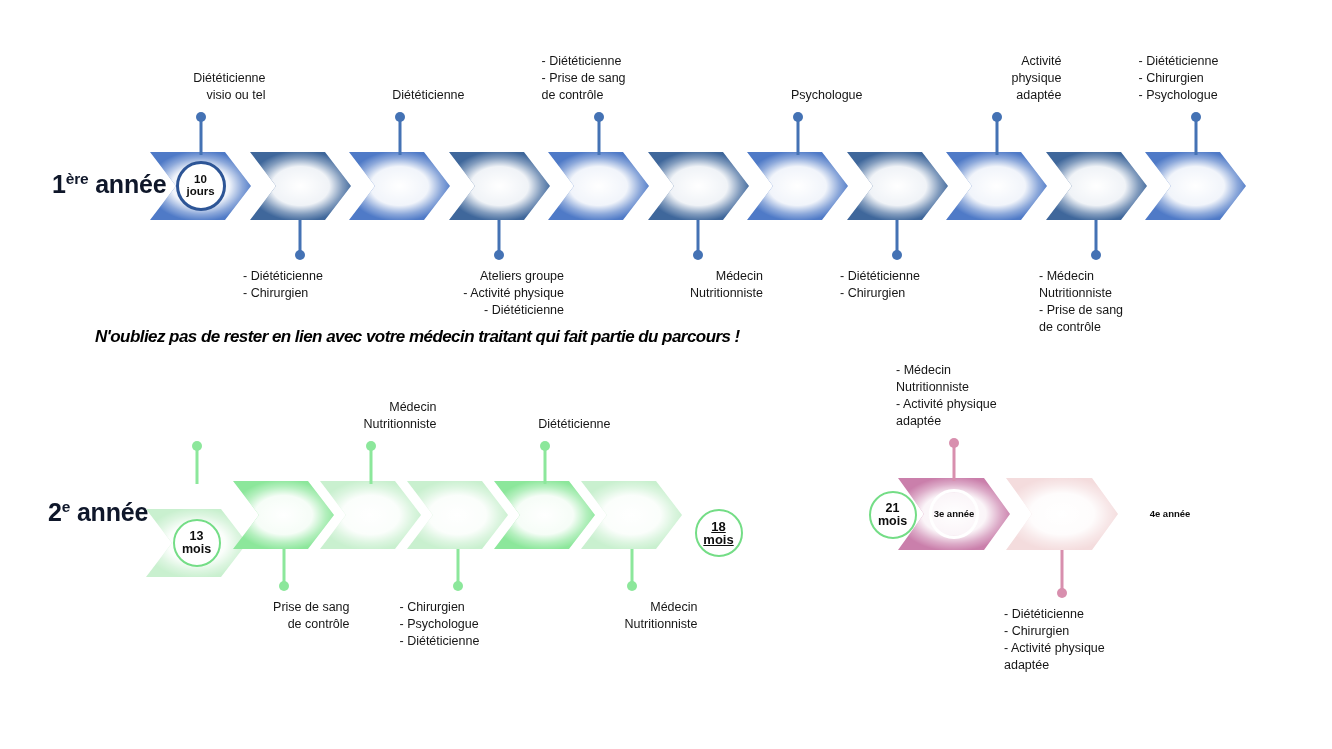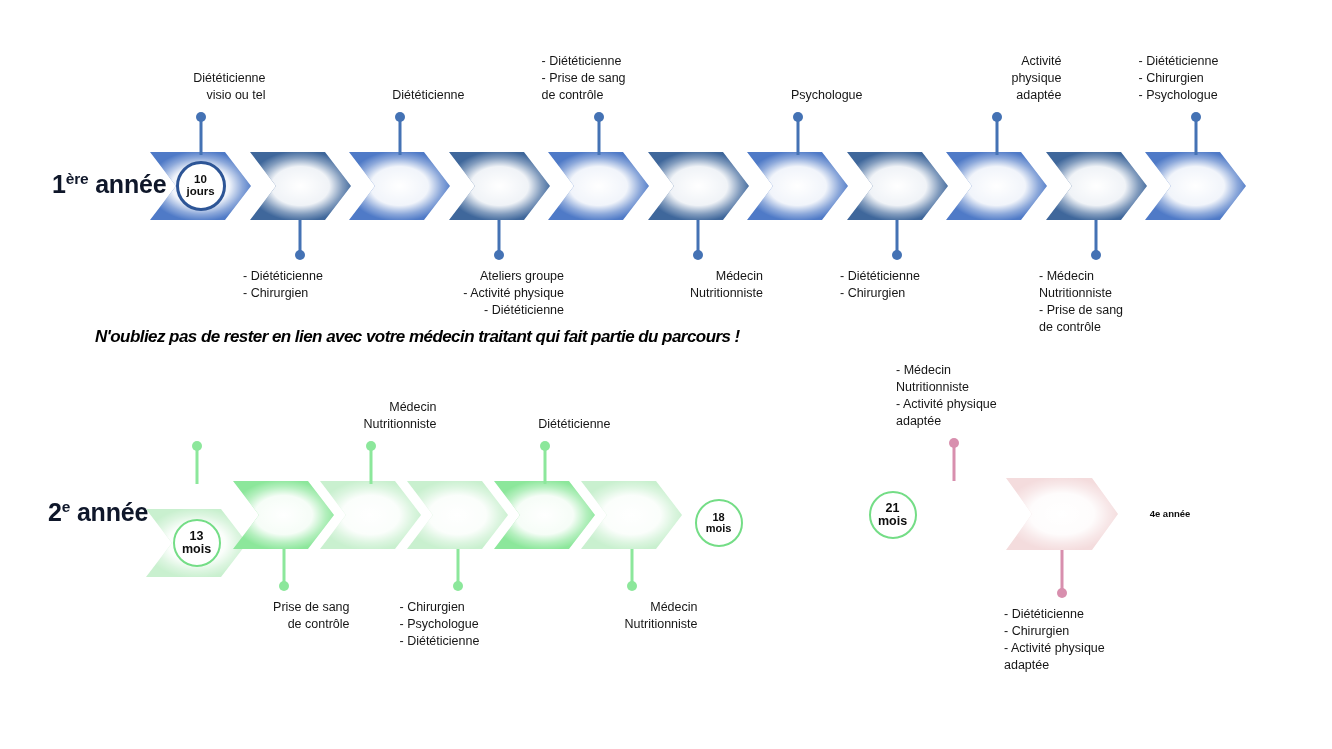--- a/index.html
+++ b/index.html
@@ -351,21 +351,21 @@
         <stop offset="0%" stop-color="#ffffff" stop-opacity="1"></stop>
         <stop offset="55%" stop-color="#ffffff" stop-opacity="0.92"></stop>
         <stop offset="80%" stop-color="#ffffff" stop-opacity="0.35"></stop>
         <stop offset="100%" stop-color="#ffffff" stop-opacity="0"></stop>
       </radialGradient>
     </defs>
     <polygon points="0,0 75,0 101,34 75,68 0,68 26,34" fill="#c9f0cf"></polygon>
     <polygon points="0,0 75,0 101,34 75,68 0,68 26,34" fill="url(#g14)"></polygon>
   </svg>
         </div>
-        <div class="circle" style="left: 287.5px; top: 18px; width: 48px; height: 48px; border: 2.5px solid rgb(116, 221, 134); font-size: 11px;">
+        <div class="circle" style="left: 287.5px; top: 28px; width: 48px; height: 48px; border: 2.5px solid rgb(116, 221, 134); font-size: 13px; text-decoration: underline;">
           <span class="c-txt">18<br>mois</span>
         </div>
       </div>
       <div class="node" style="left: 348px; width: 101px; height: 68px;">
         <div class="chev">
           <svg viewBox="0 0 101 68" preserveAspectRatio="none">
     <defs>
       <radialGradient id="g15" cx="50%" cy="50%" r="52%">
         <stop offset="0%" stop-color="#ffffff" stop-opacity="1"></stop>
         <stop offset="55%" stop-color="#ffffff" stop-opacity="0.92"></stop>
@@ -396,20 +396,39 @@
     <polygon points="0,0 75,0 101,34 75,68 0,68 26,34" fill="url(#g16)"></polygon>
   </svg>
         </div>
         <div class="circle" style="left: 461.5px; top: 10px; width: 48px; height: 48px; border: 2.5px solid rgb(116, 221, 134); font-size: 12.5px;">
           <span class="c-txt">24<br>mois</span>
         </div>
       </div>
     </div>
 
   <div class="row" id="row3" style="left:898px;top:478px;width:215px;height:72px;">
+      <div class="node" style="left: 0px; width: 112px; height: 72px;">
+        <div class="chev">
+          <svg viewBox="0 0 112 72" preserveAspectRatio="none">
+    <defs>
+      <radialGradient id="g17" cx="50%" cy="50%" r="52%">
+        <stop offset="0%" stop-color="#ffffff" stop-opacity="1"></stop>
+        <stop offset="55%" stop-color="#ffffff" stop-opacity="0.92"></stop>
+        <stop offset="80%" stop-color="#ffffff" stop-opacity="0.35"></stop>
+        <stop offset="100%" stop-color="#ffffff" stop-opacity="0"></stop>
+      </radialGradient>
+    </defs>
+    <polygon points="0,0 86,0 112,36 86,72 0,72 26,36" fill="#ca7fab"></polygon>
+    <polygon points="0,0 86,0 112,36 86,72 0,72 26,36" fill="url(#g17)"></polygon>
+  </svg>
+        </div>
+        <div class="circle" style="left: 31px; top: 11px; width: 50px; height: 50px; border: 3.5px solid rgb(255, 255, 255); font-size: 9.5px; background: transparent; color: rgb(13, 13, 13);">
+          <span class="c-txt">3e année</span>
+        </div>
+      </div>
       <div class="node" style="left: 108px; width: 112px; height: 72px;">
         <div class="chev">
           <svg viewBox="0 0 112 72" preserveAspectRatio="none">
     <defs>
       <radialGradient id="g18" cx="50%" cy="50%" r="52%">
         <stop offset="0%" stop-color="#ffffff" stop-opacity="1"></stop>
         <stop offset="55%" stop-color="#ffffff" stop-opacity="0.92"></stop>
         <stop offset="80%" stop-color="#ffffff" stop-opacity="0.35"></stop>
         <stop offset="100%" stop-color="#ffffff" stop-opacity="0"></stop>
       </radialGradient>

